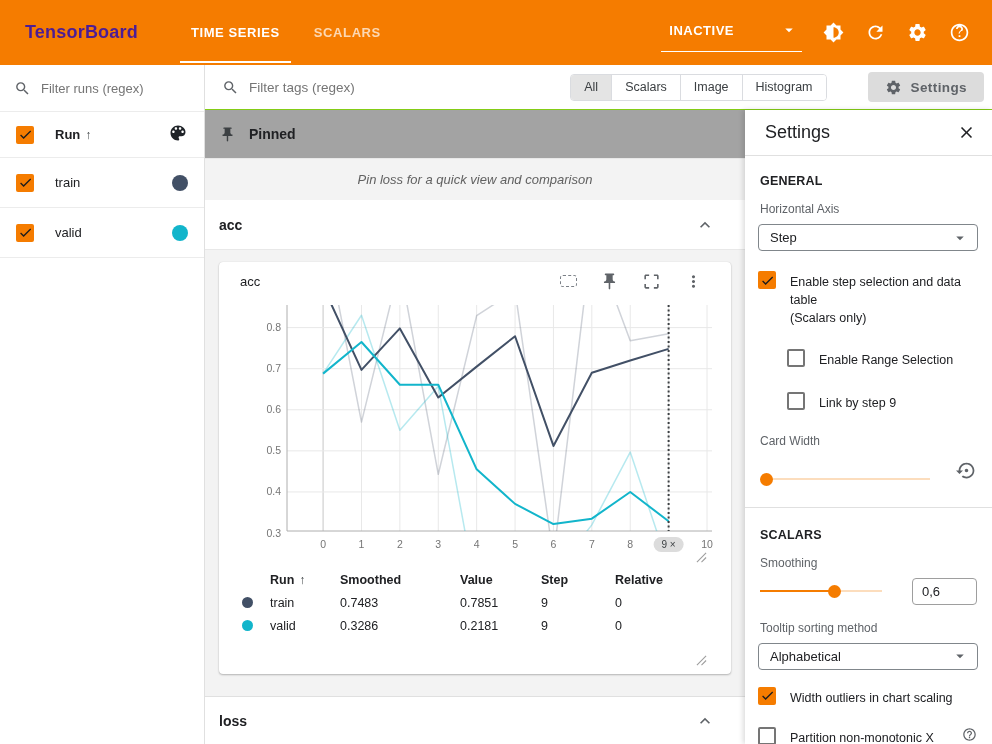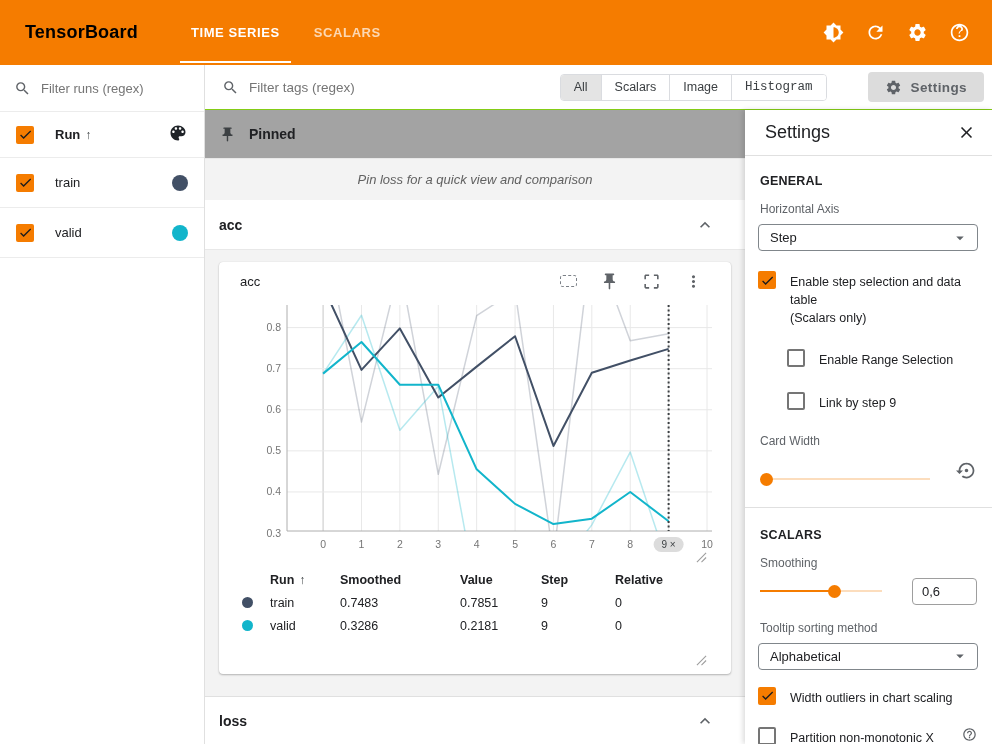--- a/index.html
+++ b/index.html
@@ -2,21 +2,21 @@
 <html><head>
 <meta charset="utf-8">
 <style>
   * { box-sizing: border-box; margin: 0; padding: 0; }
   html,body { width:992px; height:744px; overflow:hidden; background:#fff;
     font-family:"Liberation Sans", sans-serif; color:#202124; }
   .app { width:992px; height:744px; display:flex; flex-direction:column; }
 
   
   .topbar { height:65px; background:#f57c00; display:flex; align-items:stretch; flex:none; }
-  .logo { color:#000000; font-size:18px; font-weight:700; align-self:center; margin:0 36px 0 25px; letter-spacing:.2px; }
+  .logo { color:#4c1d95; font-size:18px; font-weight:700; align-self:center; margin:0 36px 0 25px; letter-spacing:.2px; }
   .tabs { display:flex; align-items:stretch; }
   .tab { display:flex; align-items:center; padding:0 17px; color:rgba(255,255,255,.7);
     font-size:13px; font-weight:700; letter-spacing:.6px; position:relative; cursor:pointer; }
   .tab.active { color:#fff; }
   .tab.active::after { content:""; position:absolute; left:6px; right:6px; bottom:2px; height:2px; background:#fff; }
   .topbar-right { margin-left:auto; display:flex; align-items:center; gap:20px; padding-right:22px; }
   .status-select { position:relative; display:flex; align-items:center; gap:46px; color:#fff;
     font-size:13px; font-weight:700; letter-spacing:.5px; padding:8px 4px 12px 8px; border-bottom:1px solid #fff; min-width:140px;}
   .hicon { width:22px; height:22px; display:flex; align-items:center; justify-content:center; cursor:pointer; }
   .hicon svg { width:21px; height:21px; fill:#fff; }
@@ -48,21 +48,21 @@
 
   
   .filterbar { height:45px; flex:none; display:flex; align-items:center; border-bottom:1px solid #84cc16; background:#fff; padding-left:17px; }
   .filterbar .search { display:flex; align-items:center; gap:10px; flex:1; }
   .filterbar .search svg { width:17px; height:17px; fill:#5f6368; }
   .filterbar .search input { border:0; outline:0; font-size:13.5px; width:90%; font-family:inherit; }
   .filterbar .search input::placeholder { color:#757575; }
   .toggle-group { display:flex; border:1px solid #dadce0; border-radius:4px; overflow:hidden; height:27px; flex:none; }
   .toggle { padding:0 13px; display:flex; align-items:center; font-size:12.5px; color:#3c4043; background:#fff;
     border-right:1px solid #dadce0; cursor:pointer; }
-  .toggle:last-child { border-right:0;font-family:Liberation Mono, monospace; }
+  .toggle:last-child { border-right:0; }
   .toggle.active { background:#e4e4e4; font-weight:400; }
   .settings-btn { margin-left:41px; margin-right:8px; height:30px; padding:0 17px; background:#dcdcdc; border-radius:4px;
     display:flex; align-items:center; gap:9px; color:#5f6368; font-size:13.5px; font-weight:700; letter-spacing:.4px; cursor:pointer; flex:none;}
   .settings-btn svg { width:17px; height:17px; fill:#5f6368; }
 
   
   .content-row { flex:1; display:flex; min-height:0; }
   .main-col { width:540px; flex:none; background:#f3f3f3; display:flex; flex-direction:column; overflow:hidden; }
 
   .pinned-bar { height:49px; background:#a3a3a3; display:flex; align-items:center; padding:0 14px; gap:13px; border-bottom:1px solid #e8e8e8; flex:none;}
@@ -135,20 +135,26 @@
     <div class="logo">TensorBoard</div>
     <nav class="tabs">
       <div class="tab active">
           <span>TIME SERIES</span>
         </div>
       <div class="tab">
           <span>SCALARS</span>
         </div>
     </nav>
     <div class="topbar-right">
+      <div class="status-select">
+        <span>INACTIVE</span>
+        <svg viewBox="0 0 24 24" width="18" height="18" fill="#fff">
+            <path d="M7 10l5 5 5-5z"></path>
+          </svg>
+      </div>
       <div class="hicon">
         <svg viewBox="0 0 24 24">
             <path d="M20 15.31L23.31 12 20 8.69V4h-4.69L12 .69 8.69 4H4v4.69L.69 12 4 15.31V20h4.69L12 23.31 15.31 20H20v-4.69zM12 18V6c3.31 0 6 2.69 6 6s-2.69 6-6 6z"></path>
           </svg>
       </div>
       <div class="hicon">
         <svg viewBox="0 0 24 24">
             <path d="M17.65 6.35A7.958 7.958 0 0012 4c-4.42 0-7.99 3.58-7.99 8s3.57 8 7.99 8c3.73 0 6.84-2.55 7.73-6h-2.08c-.82 2.33-3.04 4-5.65 4-3.31 0-6-2.69-6-6s2.69-6 6-6c1.66 0 3.14.69 4.22 1.78L13 11h7V4l-2.35 2.35z"></path>
           </svg>
       </div>

